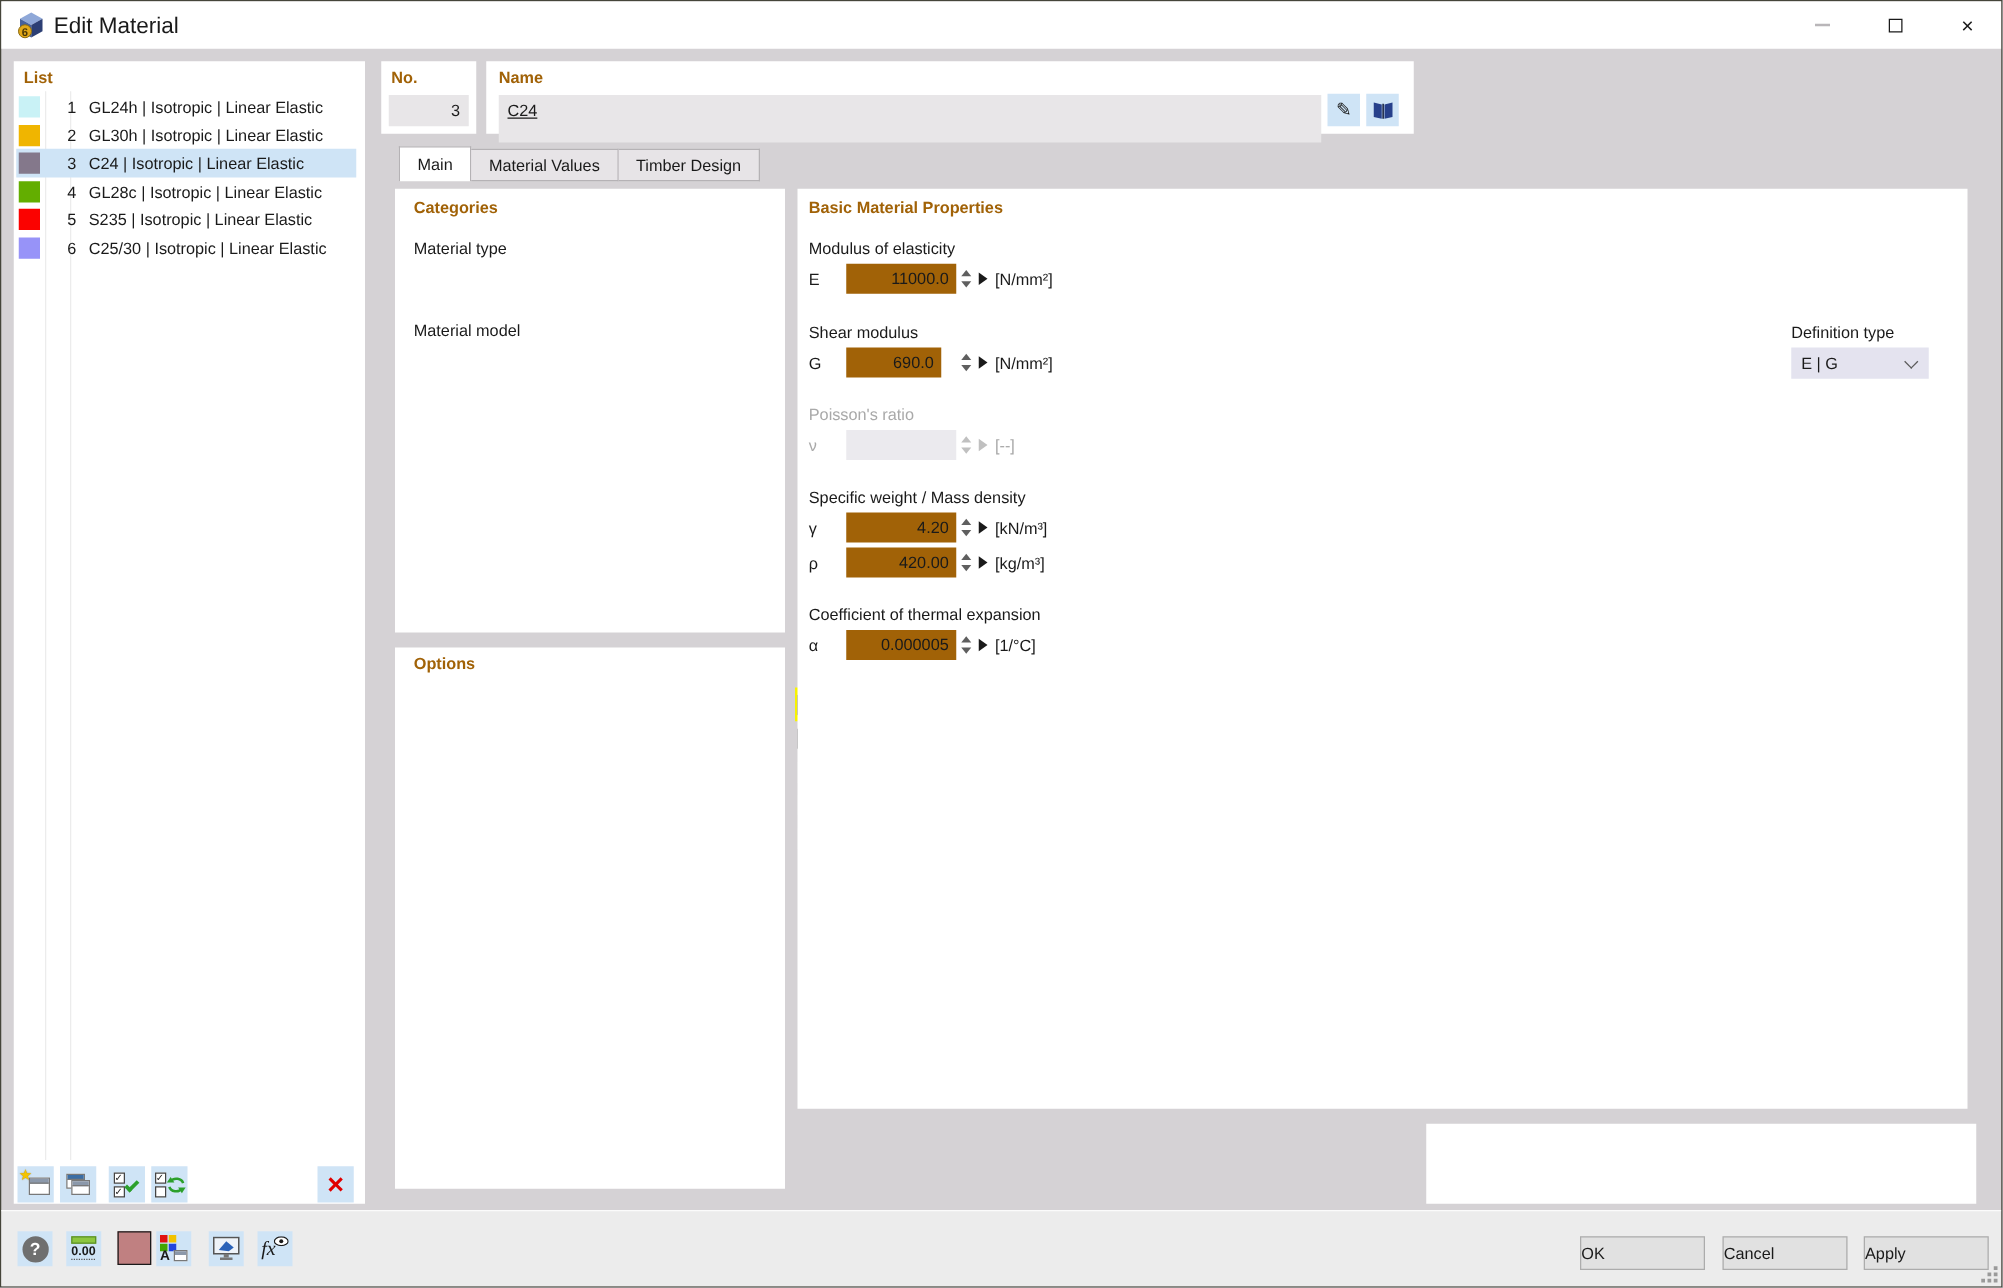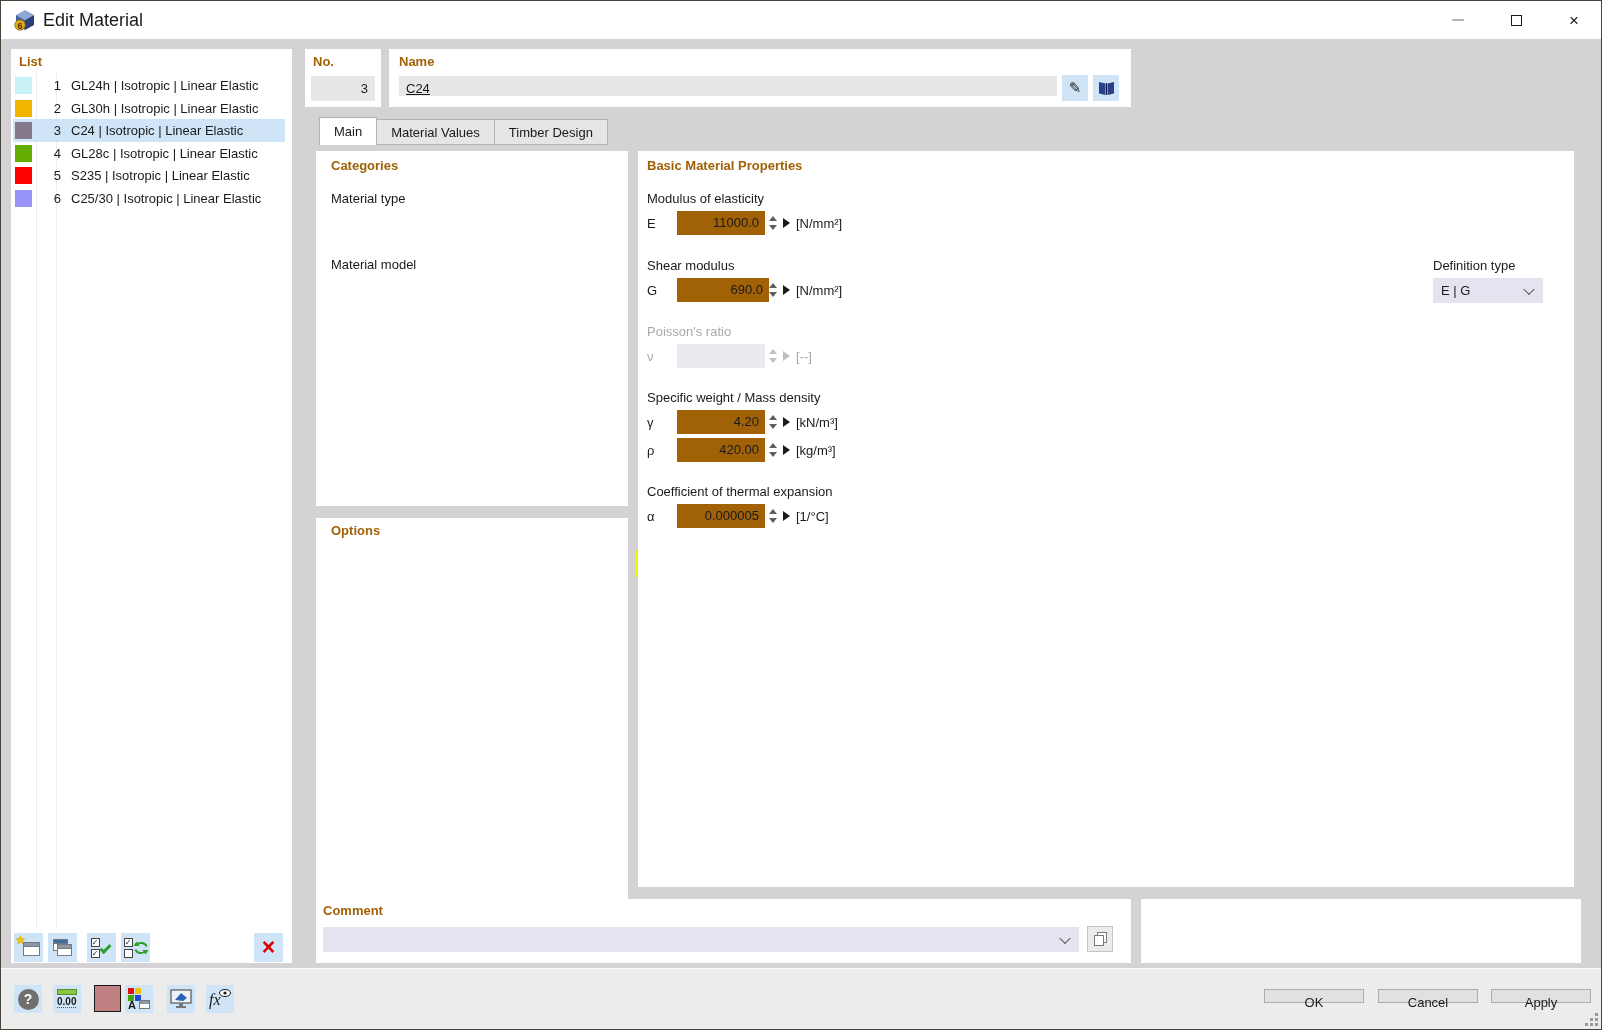--- a/index.html
+++ b/index.html
@@ -65,21 +65,21 @@
   .optrow { position:absolute; left:322px; height:27px; display:flex; align-items:center; gap:10px; }
   .optrow.hl { left:320px; width:170px; padding-left:2px; background:#f7f300; }
   .cb { width:16px; height:16px; background:#fff; border:1px solid #333; position:relative; flex:none; }
   .cb.checked::after { content:""; position:absolute; left:2px; top:3px; width:9px; height:5px; border-left:2px solid #222; border-bottom:2px solid #222; transform:rotate(-45deg); }
   .cb.dis { border-color:#c4c4c4; }
   .optlbl { white-space:nowrap; }
   .optlbl.dis { color:#a9a9a9; }
 
   
   .footer { position:absolute; left:0; top:967px; width:100%; height:63px; background:#ececec; border-top:1px solid #fbfbfb; }
-  .btn { position:absolute; width:100px; height:14px; background:#e1e1e1; border:1px solid #acacac; text-align:center; line-height:25px; }
+  .btn { position:absolute; width:100px; height:27px; background:#e1e1e1; border:1px solid #acacac; line-height:25px; }
   .fbtn { position:absolute; width:28px; height:28px; background:#cfe4f6; display:flex; align-items:center; justify-content:center; }
   .help-circle { width:21px; height:21px; border-radius:50%; background:#6f6f6f; color:#fff; font-weight:bold; font-size:14px; text-align:center; line-height:21px; }
   .grip i { position:absolute; width:3px; height:3px; background:#9a9a9a; }
 </style>
 </head>
 <body>
 
 <div id="win">
 
   <div class="titlebar">
@@ -178,21 +178,21 @@
     </div>
   </div>
 
   <div class="panel" style="left:304px; top:48px; width:76px; height:58px;">
     <div class="sect-h" style="left:8px; top:5px;">No.</div>
     <div class="field" style="left:6px; top:27px; width:64px; height:25px; text-align:right;">3</div>
   </div>
 
   <div class="panel" style="left:388px; top:48px; width:742px; height:58px;">
     <div class="sect-h" style="left:10px; top:5px;">Name</div>
-    <div class="field" style="left:10px; top:27px; width:658px; height:20px;text-decoration:underline;">C24</div>
+    <div class="field" style="left:10px; top:27px; width:658px; height:38px;text-decoration:underline;">C24</div>
     <div class="bluebtn" style="left:673px; top:26px;">
       <span style="font-size:15px;">✎</span>
     </div>
     <div class="bluebtn" style="left:704px; top:26px;">
       <svg width="17" height="15" viewBox="0 0 17 15">
         <path d="M1 1 L7.4 2.5 V14 L1 12.5 Z" fill="#27408b"></path>
         <path d="M16 1 L9.6 2.5 V14 L16 12.5 Z" fill="#27408b"></path>
         <rect x="7.9" y="2" width="1.2" height="12" fill="#101a3a"></rect>
       </svg>
     </div>
@@ -244,21 +244,21 @@
     <div class="numfield" style="left:39px; top:60px; width:88px; height:24px;">11000.0</div>
     <span class="spin" style="left:129px; top:60px;">
         <i class="up"></i>
         <i class="dn"></i>
       </span>
     <span class="expand" style="left:145px; top:67px;"></span>
     <div class="unit" style="left:158px; top:65px;">[N/mm²]</div>
 
     <div class="lbl" style="left:9px; top:107px;">Shear modulus</div>
     <div class="lbl" style="left:9px; top:132px;">G</div>
-    <div class="numfield" style="left:39px; top:127px; width:92px; height:24px;">690.0</div>
+    <div class="numfield" style="left:39px; top:127px; width:76px; height:24px;">690.0</div>
     <span class="spin" style="left:129px; top:127px;">
         <i class="up"></i>
         <i class="dn"></i>
       </span>
     <span class="expand" style="left:145px; top:134px;"></span>
     <div class="unit" style="left:158px; top:132px;">[N/mm²]</div>
 
     <div class="lbl" style="left:795px; top:107px;">Definition type</div>
     <div class="dd" style="left:795px; top:127px; width:110px; height:25px; background:#e4e3ef;">
       <span>E | G</span>
@@ -298,33 +298,20 @@
     <div class="lbl" style="left:9px; top:358px;">α</div>
     <div class="numfield" style="left:39px; top:353px; width:88px; height:24px;">0.000005</div>
     <span class="spin" style="left:129px; top:353px;">
         <i class="up"></i>
         <i class="dn"></i>
       </span>
     <span class="expand" style="left:145px; top:360px;"></span>
     <div class="unit" style="left:158px; top:358px;">[1/°C]</div>
   </div>
 
-  <div class="panel" style="left:315px; top:898px; width:815px; height:64px;">
-    <div class="sect-h" style="left:7px; top:4px;">Comment</div>
-    <div class="dd" style="left:7px; top:28px; width:756px; height:25px;">
-      <span></span>
-      <span class="chev"></span>
-    </div>
-    <div style="position:absolute; left:771px; top:27px; width:26px; height:26px; background:#eceaec; border:1px solid #c6c3c6; display:flex; align-items:center; justify-content:center;">
-      <span style="position:relative; width:15px; height:15px;">
-        <span style="position:absolute; left:4px; top:0; width:10px; height:11px; background:#fff; border:1px solid #787878;"></span>
-        <span style="position:absolute; left:1px; top:3px; width:10px; height:11px; background:#fff; border:1px solid #787878;"></span>
-      </span>
-    </div>
-  </div>
 
   <div class="panel" style="left:1140px; top:898px; width:440px; height:64px;"></div>
 
   <div class="footer"></div>
 
   <div class="fbtn" style="left:13px; top:984px;">
     <span class="help-circle">?</span>
   </div>
   <div class="fbtn" style="left:52px; top:984px;">
     <span style="position:relative; width:22px; height:22px;">

